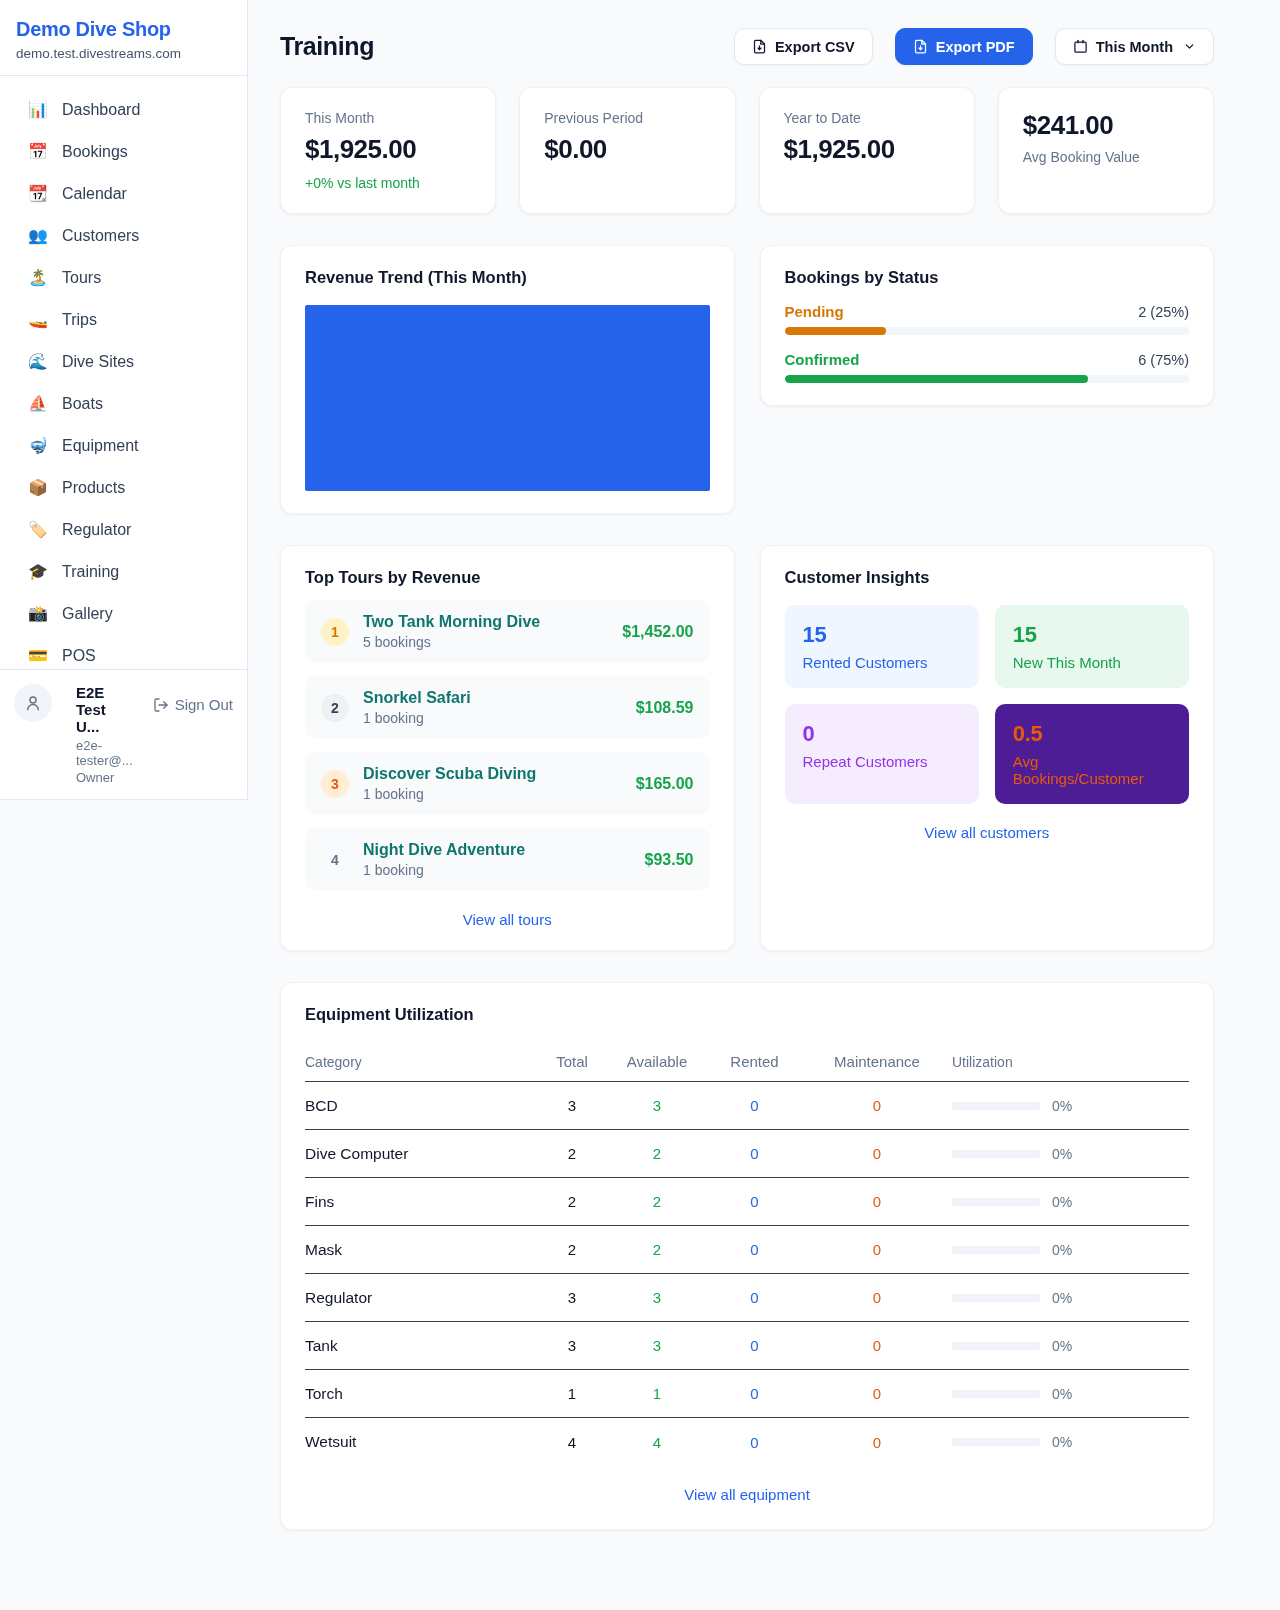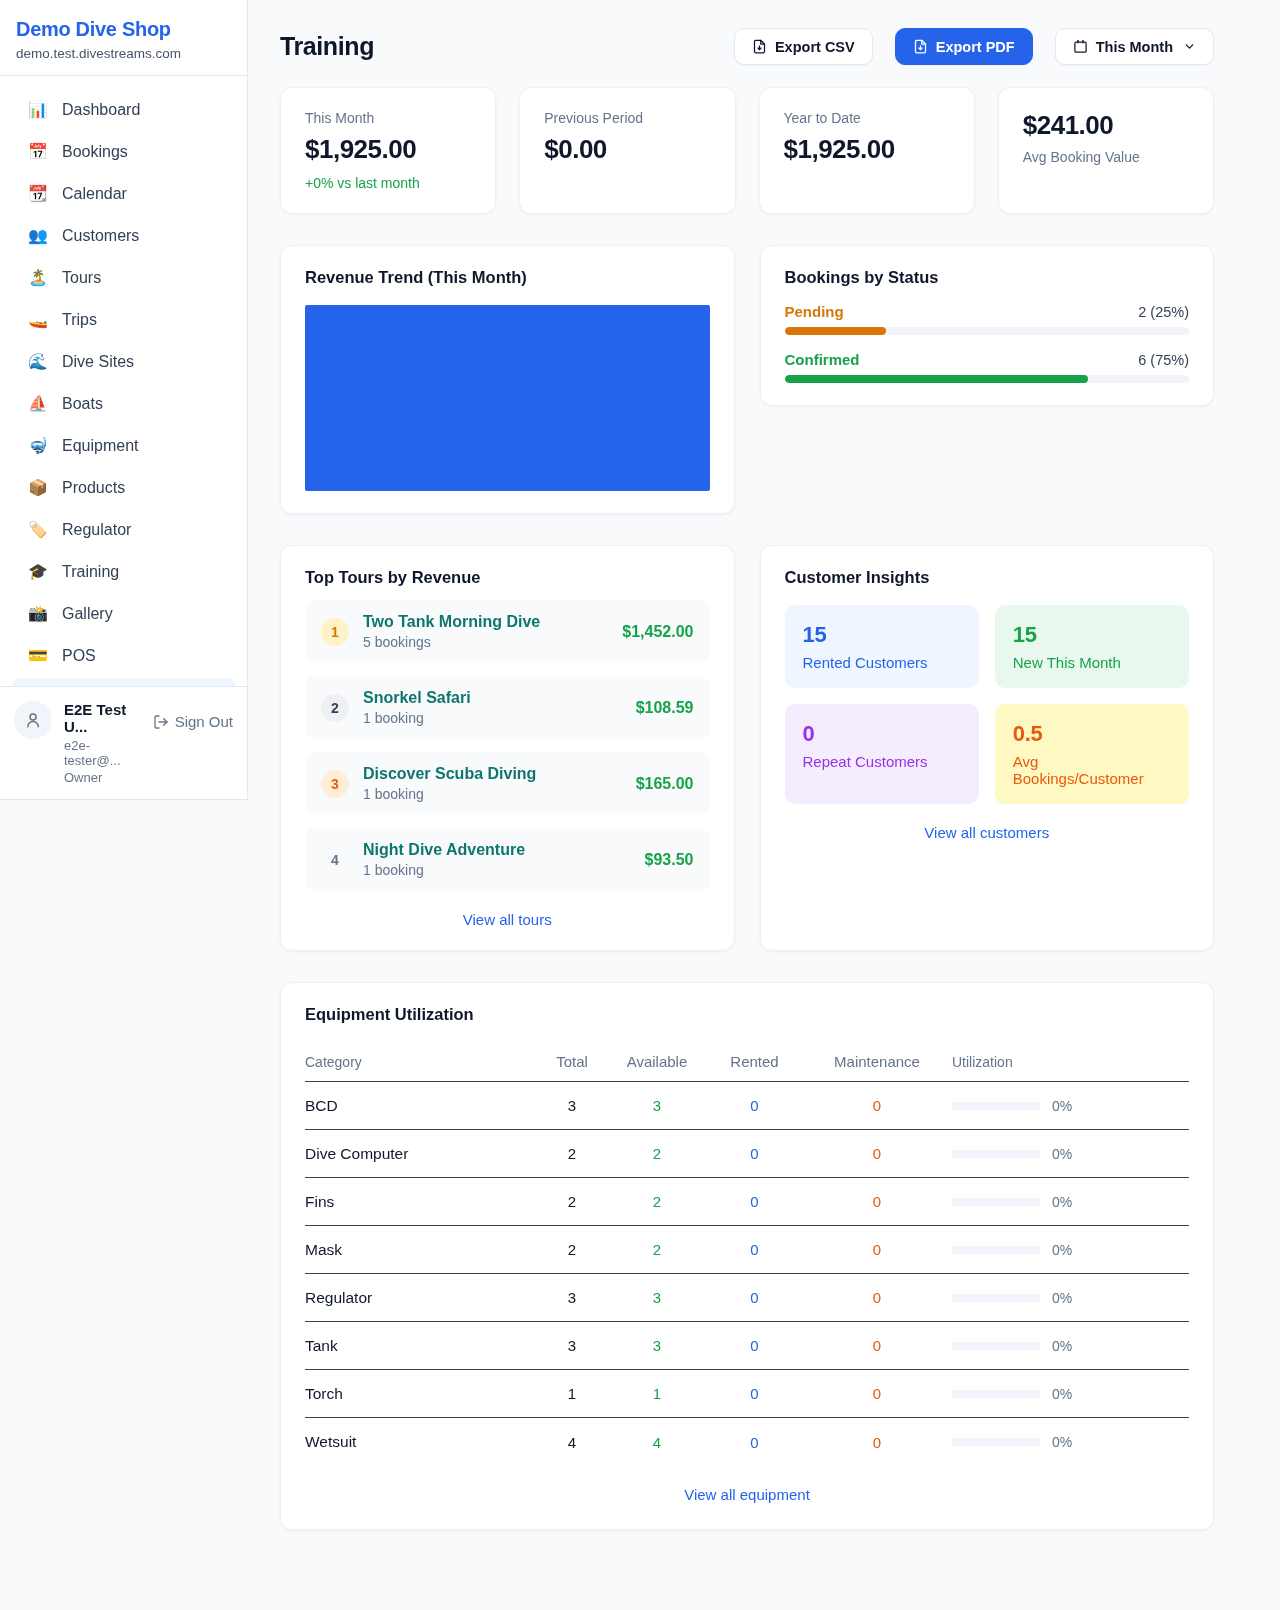--- a/index.html
+++ b/index.html
@@ -23,21 +23,21 @@
   .nav { padding:14px 8px 0 8px; flex:1; overflow:hidden; }
   .nav-item {
     display:flex; align-items:center; gap:14px;
     padding:10px 12px 10px 20px; border-radius:8px;
     font-size:16px; color:#334155; cursor:pointer; margin-bottom:3px;
   }
   .nav-icon { width:20px; font-size:16px; text-align:center; }
   .nav-item-active-sliver { height:10px; border-radius:8px 8px 0 0; background:#eff6ff; margin:0 4px; }
   .user-box {
     border-top:1px solid #e2e8f0; padding:14px 14px;
-    display:flex; align-items:flex-start; gap:12px;
+    display:flex; align-items:flex-start; gap:24px;
   }
   .avatar {
     width:38px; height:38px; border-radius:50%; background:#f1f5f9;
     display:flex; align-items:center; justify-content:center; flex:none; color:#64748b;
   }
   .user-meta { flex:1; min-width:0; }
   .user-name { font-size:15px; font-weight:700; color:#0f172a; }
   .user-email { font-size:13px; color:#64748b; margin-top:3px; }
   .user-role { font-size:13px; color:#64748b; margin-top:2px; }
   .signout { display:flex; align-items:center; gap:6px; font-size:15px; color:#64748b; cursor:pointer; margin-top:12px; white-space:nowrap; }
@@ -336,21 +336,21 @@
           <div class="tile-label">Rented Customers</div>
         </div>
         <div class="tile" style="background: rgb(232, 248, 238); color: rgb(22, 163, 74);">
           <div class="tile-value">15</div>
           <div class="tile-label">New This Month</div>
         </div>
         <div class="tile" style="background: rgb(245, 236, 253); color: rgb(147, 51, 234);">
           <div class="tile-value">0</div>
           <div class="tile-label">Repeat Customers</div>
         </div>
-        <div class="tile" style="background: #fef9c3; color: rgb(234, 88, 12);">
+        <div class="tile" style="background: #4c1d95; color: rgb(234, 88, 12);">
           <div class="tile-value">0.5</div>
           <div class="tile-label">Avg Bookings/Customer</div>
         </div>
       </div>
       <a class="link">View all customers</a>
     </div>
   </div>
 
   <div class="card equip-card">
     <div class="card-title">Equipment Utilization</div>

